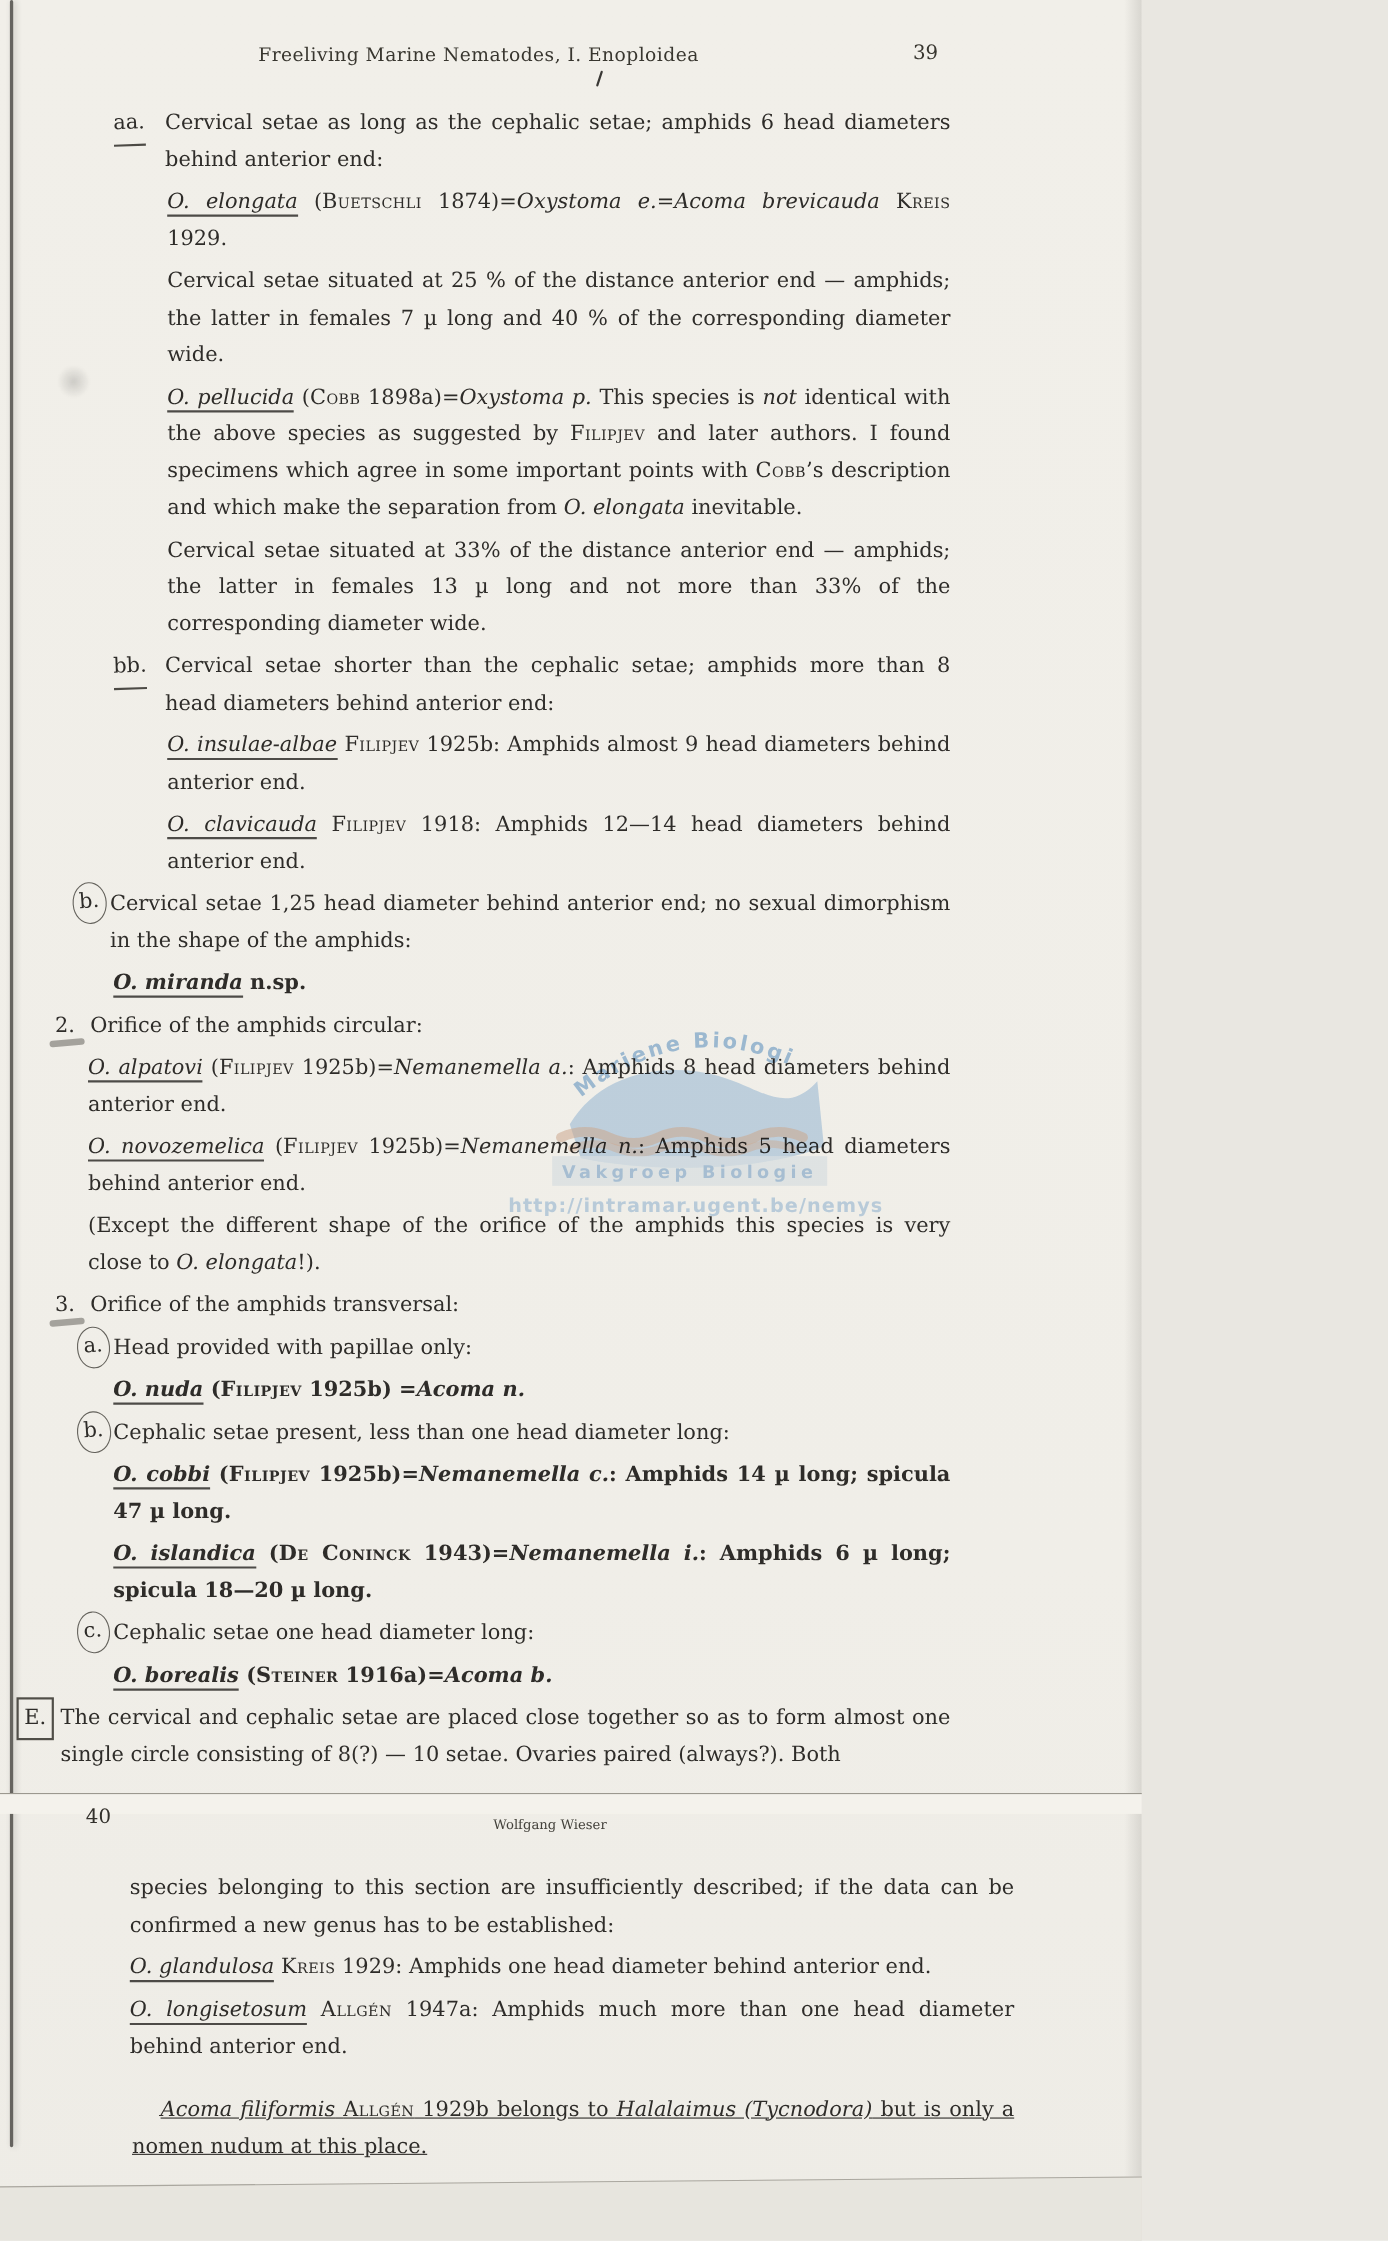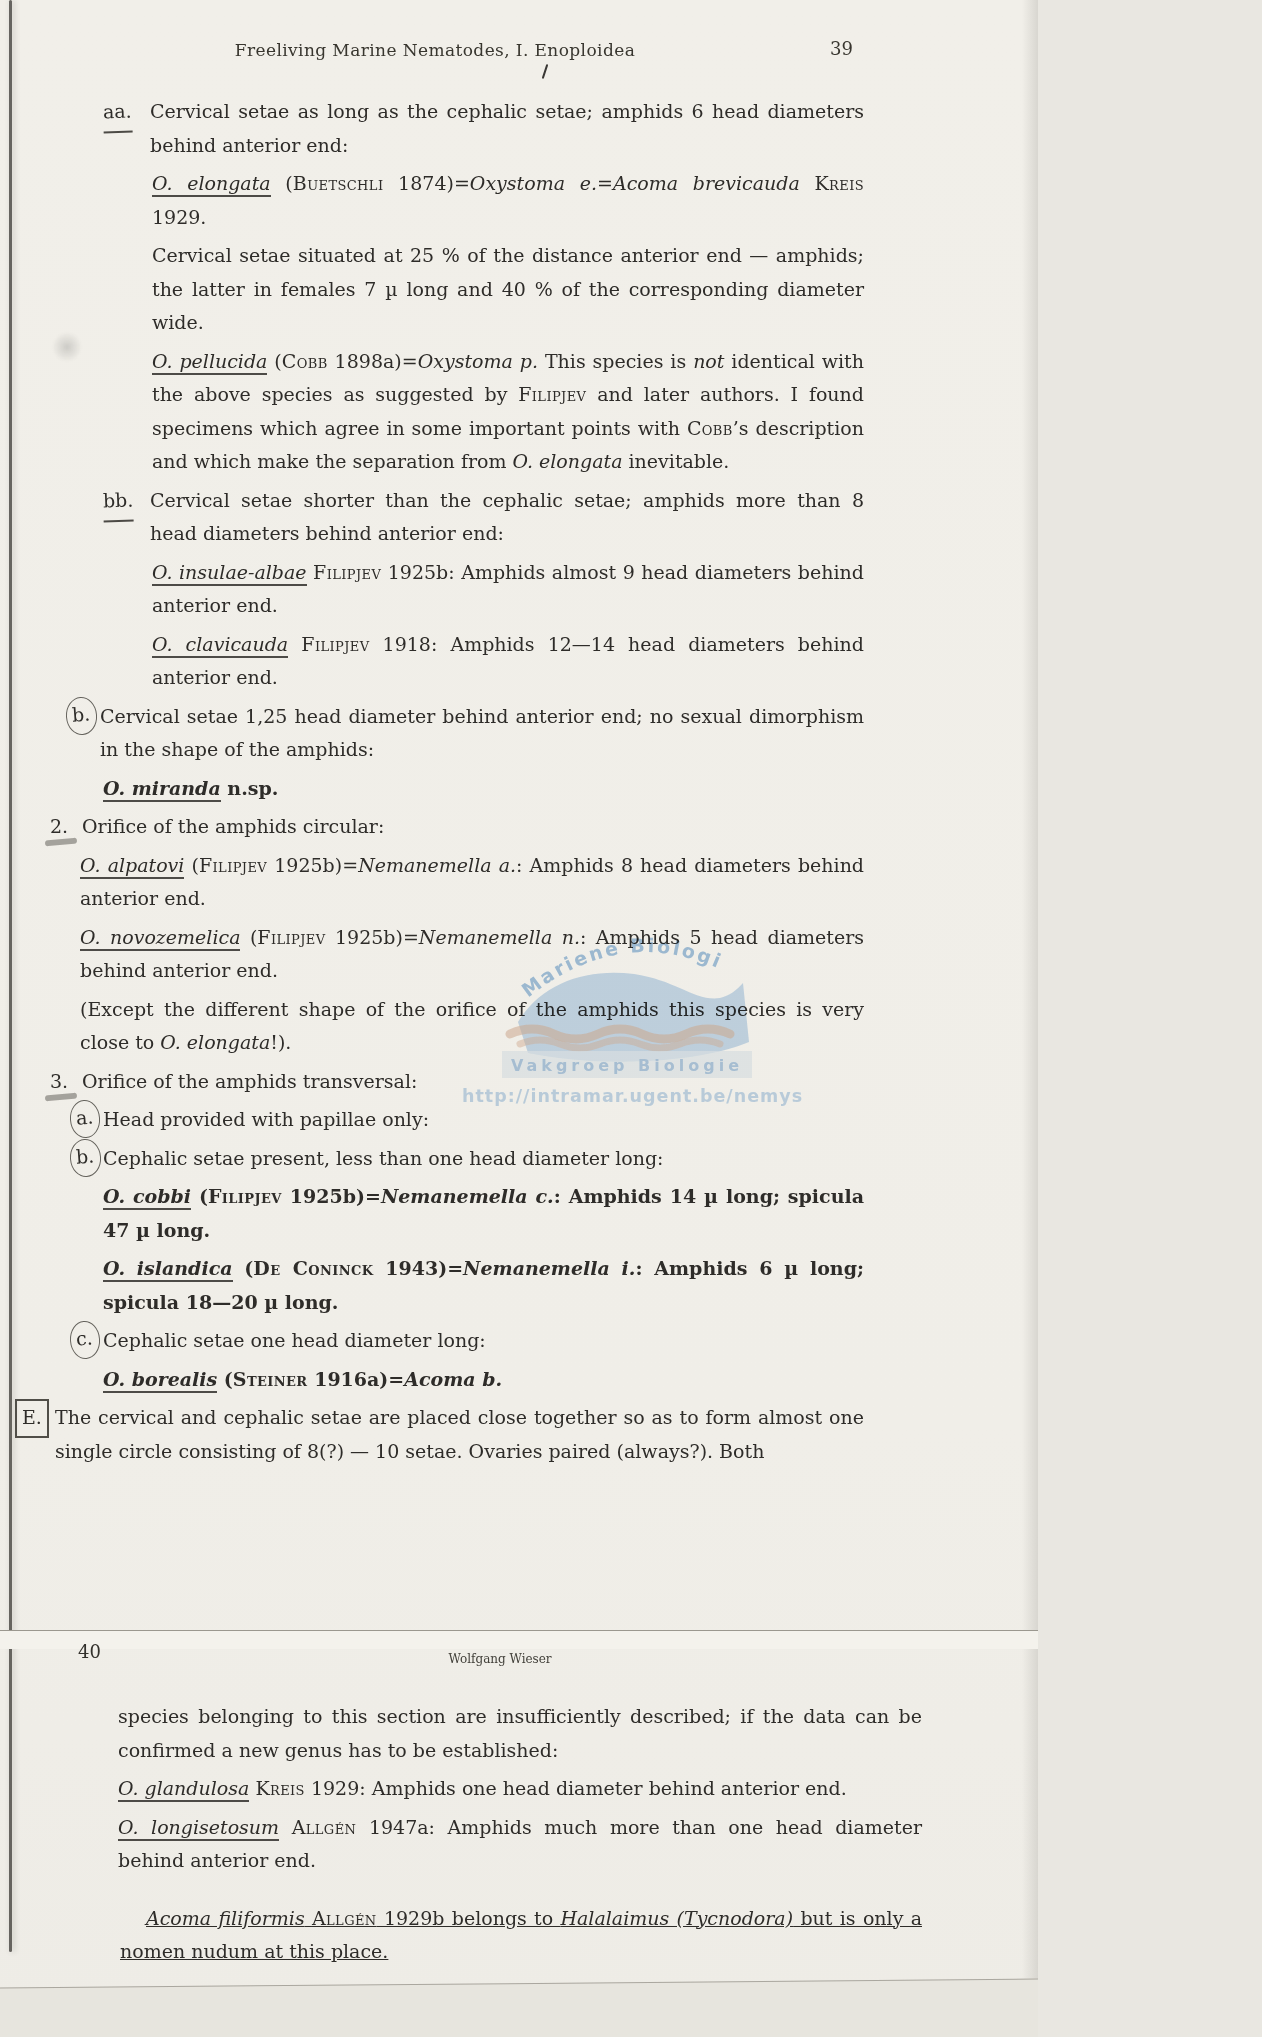--- a/index.html
+++ b/index.html
@@ -116,31 +116,33 @@
   <div class="smudge"></div>
 
   <div class="hdr39-title">Freeliving Marine Nematodes, I. Enoploidea</div>
   <div class="hdr39-page">39</div>
 
   <div id="paras39">
       <p class="para aa"><span class="lbl uhand">aa.</span><span>Cervical setae as long as the cephalic setae; amphids 6 head diameters behind anterior end:</span></p>
       <p class="para sp"><span class="iu">O. elongata</span><span> (</span><span class="sc">Buetschli</span><span> 1874)=</span><span class="i">Oxystoma e.</span><span>=</span><span class="i">Acoma brevicauda</span><span> </span><span class="sc">Kreis</span><span> 1929.</span></p>
       <p class="para sp"><span>Cervical setae situated at 25 % of the distance anterior end — amphids; the latter in females 7 µ long and 40 % of the corresponding diameter wide.</span></p>
       <p class="para sp"><span class="iu">O. pellucida</span><span> (</span><span class="sc">Cobb</span><span> 1898a)=</span><span class="i">Oxystoma p.</span><span> This species is </span><span class="i">not</span><span> identical with the above species as suggested by </span><span class="sc">Filipjev</span><span> and later authors. I found specimens which agree in some important points with </span><span class="sc">Cobb</span><span>’s description and which make the separation from </span><span class="i">O. elongata</span><span> inevitable.</span></p>
+      <p class="para sp"><span>Cervical setae situated at 33% of the distance anterior end — amphids; the latter in females 13 µ long and not more than 33% of the corresponding diameter wide.</span></p>
       <p class="para aa"><span class="lbl uhand">bb.</span><span>Cervical setae shorter than the cephalic setae; amphids more than 8 head diameters behind anterior end:</span></p>
       <p class="para sp"><span class="iu">O. insulae-albae</span><span> </span><span class="sc">Filipjev</span><span> 1925b: Amphids almost 9 head diameters behind anterior end.</span></p>
       <p class="para sp"><span class="iu">O. clavicauda</span><span> </span><span class="sc">Filipjev</span><span> 1918: Amphids 12—14 head diameters behind anterior end.</span></p>
       <p class="para b1"><span class="lbl circle">b.</span><span>Cervical setae 1,25 head diameter behind anterior end; no sexual dimorphism in the shape of the amphids:</span></p>
       <p class="para spb"><span class="iu">O. miranda</span><span> n.sp.</span></p>
       <p class="para num"><span class="lbl pencil">2.</span><span>Orifice of the amphids circular:</span></p>
       <p class="para sp2"><span class="iu">O. alpatovi</span><span> (</span><span class="sc">Filipjev</span><span> 1925b)=</span><span class="i">Nemanemella a.</span><span>: Amphids 8 head diameters behind anterior end.</span></p>
       <p class="para sp2"><span class="iu">O. novozemelica</span><span> (</span><span class="sc">Filipjev</span><span> 1925b)=</span><span class="i">Nemanemella n.</span><span>: Amphids 5 head diameters behind anterior end.</span></p>
       <p class="para sp2"><span>(Except the different shape of the orifice of the amphids this species is very close to </span><span class="i">O. elongata</span><span>!).</span></p>
       <p class="para num"><span class="lbl pencil">3.</span><span>Orifice of the amphids transversal:</span></p>
       <p class="para abc"><span class="lbl circle">a.</span><span>Head provided with papillae only:</span></p>
+      <p class="para spb"><span class="iu">O. nuda</span><span> (</span><span class="sc">Filipjev</span><span> 1925b) =</span><span class="i">Acoma n.</span></p>
       <p class="para abc"><span class="lbl circle">b.</span><span>Cephalic setae present, less than one head diameter long:</span></p>
       <p class="para spb"><span class="iu">O. cobbi</span><span> (</span><span class="sc">Filipjev</span><span> 1925b)=</span><span class="i">Nemanemella c.</span><span>: Amphids 14 µ long; spicula 47 µ long.</span></p>
       <p class="para spb"><span class="iu">O. islandica</span><span> (</span><span class="sc">De Coninck</span><span> 1943)=</span><span class="i">Nemanemella i.</span><span>: Amphids 6 µ long; spicula 18—20 µ long.</span></p>
       <p class="para abc"><span class="lbl circle">c.</span><span>Cephalic setae one head diameter long:</span></p>
       <p class="para spb"><span class="iu">O. borealis</span><span> (</span><span class="sc">Steiner</span><span> 1916a)=</span><span class="i">Acoma b.</span></p>
       <p class="para eE"><span class="lbl box">E.</span><span>The cervical and cephalic setae are placed close together so as to form almost one single circle consisting of 8(?) — 10 setae. Ovaries paired (always?). Both</span></p>
     </div>
 
   <div class="watermark">
     <svg width="370" height="195" viewBox="0 0 370 195">

